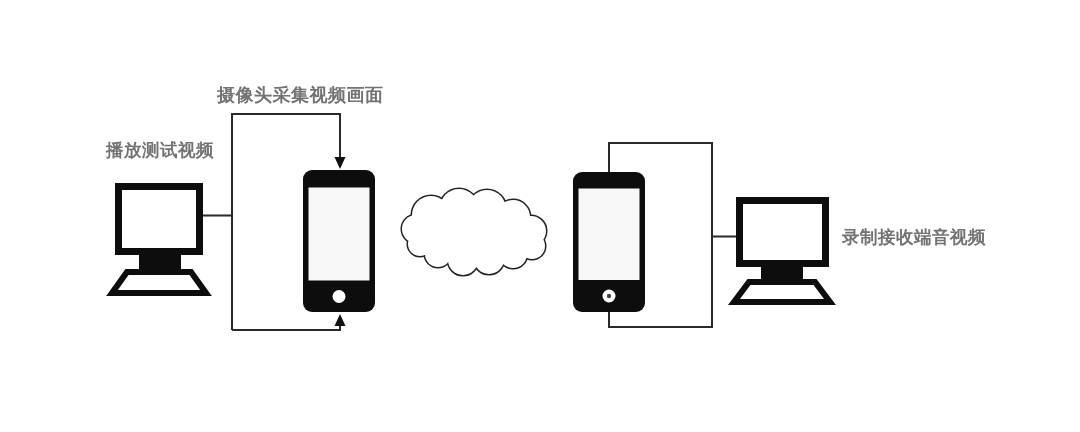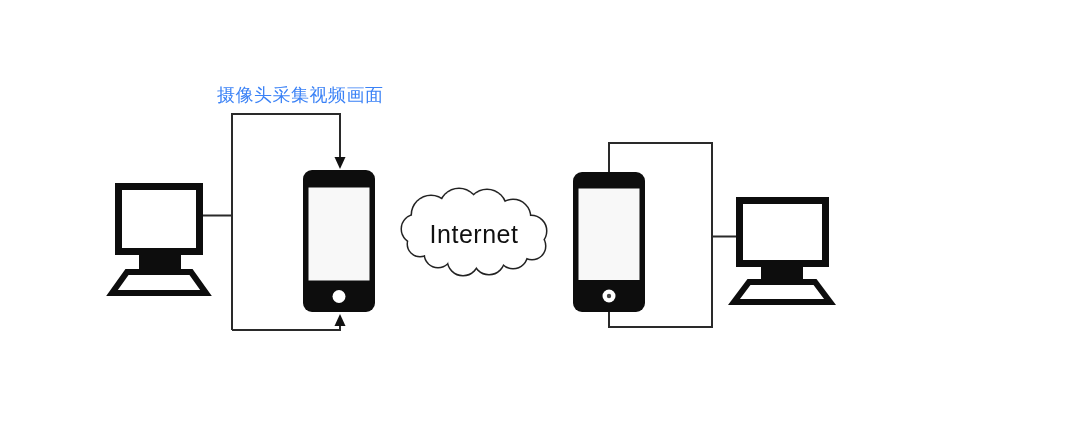--- a/index.html
+++ b/index.html
@@ -7,22 +7,22 @@
   .canvas {
     position: relative;
     width: 1080px;
     height: 432px;
     background: #ffffff;
     overflow: hidden;
   }
   .diagram-svg { position: absolute; left: 0; top: 0; }
   .lbl {
     position: absolute;
-    color: #3b82f6;
-    font-weight: 400;
+    color: #737373;
+    font-weight: 700;
     font-size: 18px;
     letter-spacing: 0.5px;
     white-space: nowrap;
     line-height: 1;
   }
   .lbl-play    { left: 106px; top: 142px; font-size: 17.5px; }
   .lbl-camera  { left: 217px; top: 86px; }
   .lbl-mic     { left: 218px; top: 350px; }
   .lbl-record  { left: 842px; top: 229px; font-size: 17.5px; }
   .lbl-internet {
@@ -112,20 +112,21 @@
       <circle cx="609" cy="296" r="2.2" fill="#444"></circle>
     </g>
 
     <g>
       <rect x="739.5" y="200.5" width="86" height="63" fill="#ffffff" stroke="#0d0d0d" stroke-width="7"></rect>
       <rect x="761" y="265" width="42" height="17" fill="#0d0d0d"></rect>
       <polygon points="749,282 815,282 830,302 734,302" fill="#ffffff" stroke="#0d0d0d" stroke-width="6" stroke-linejoin="miter"></polygon>
     </g>
   </svg>
 
+  <div class="lbl lbl-play">播放测试视频</div>
 
   <div class="lbl lbl-camera">摄像头采集视频画面</div>
 
 
+  <div class="lbl lbl-record">录制接收端音视频</div>
 
-  <div class="lbl lbl-internet">Internet</div>
 
 </div>
 
 </body></html>

